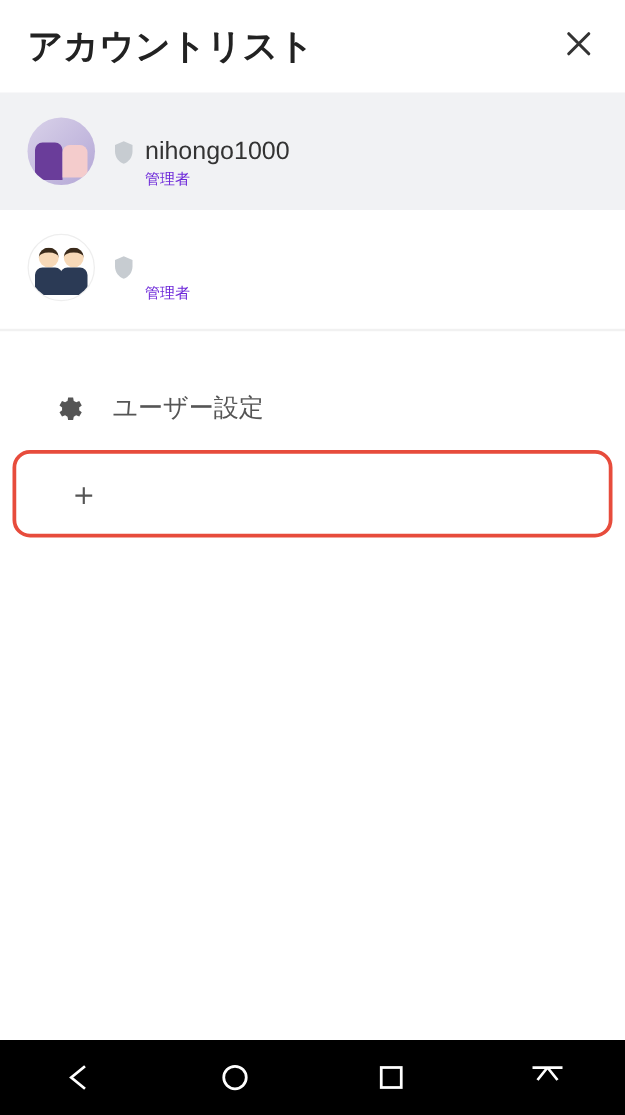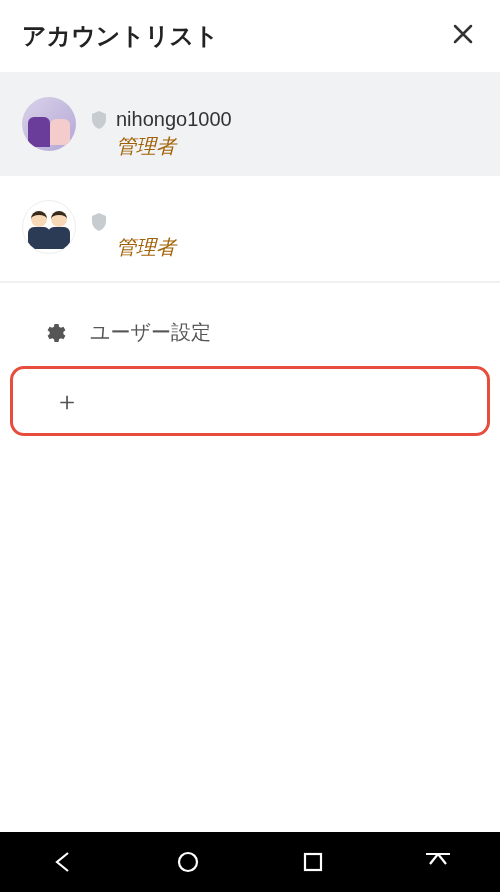--- a/index.html
+++ b/index.html
@@ -11,21 +11,21 @@
     position: relative;
     overflow: hidden;
   }
   .header {
     display: flex;
     align-items: center;
     justify-content: space-between;
     padding: 18px 22px 18px 22px;
   }
   .header-title {
-    font-size: 24px;
+    font-size: 28px;
     font-weight: 700;
     color: #222;
   }
   .close-btn {
     font-size: 28px;
     color: #333;
     cursor: pointer;
     line-height: 1;
     padding: 4px;
   }
@@ -107,32 +107,31 @@
   .shield-icon {
     width: 18px;
     height: 20px;
   }
   .shield-icon svg { display: block; }
   .account-name {
     font-size: 20px;
     color: #333;
   }
   .account-role {
-    font-size: 20px;
-    color: #a16207;
+    font-size: 12px;
+    color: #6d28d9;
     margin-left: 26px;
-    font-style: italic;
   }
   .divider {
     height: 2px;
     background: #f1f1f1;
     margin-top: 4px;
   }
   .menu-section {
-    padding-top: 16px;
+    padding-top: 28px;
     text-align: right;
   }
   .menu-item {
     display: flex;
     align-items: center;
     gap: 24px;
     padding: 20px 42px;
     font-size: 20px;
     color: #555;
   }

